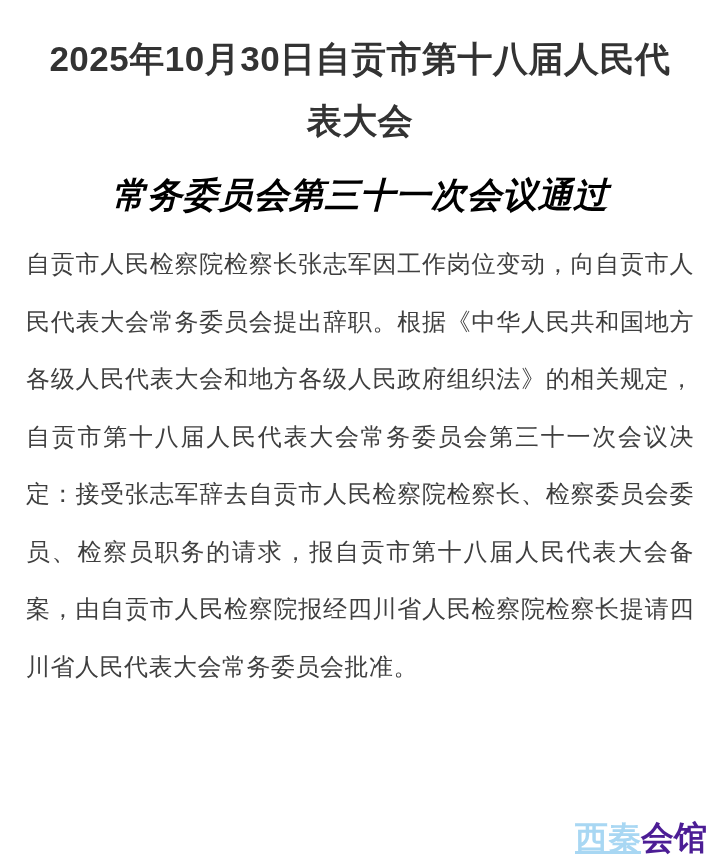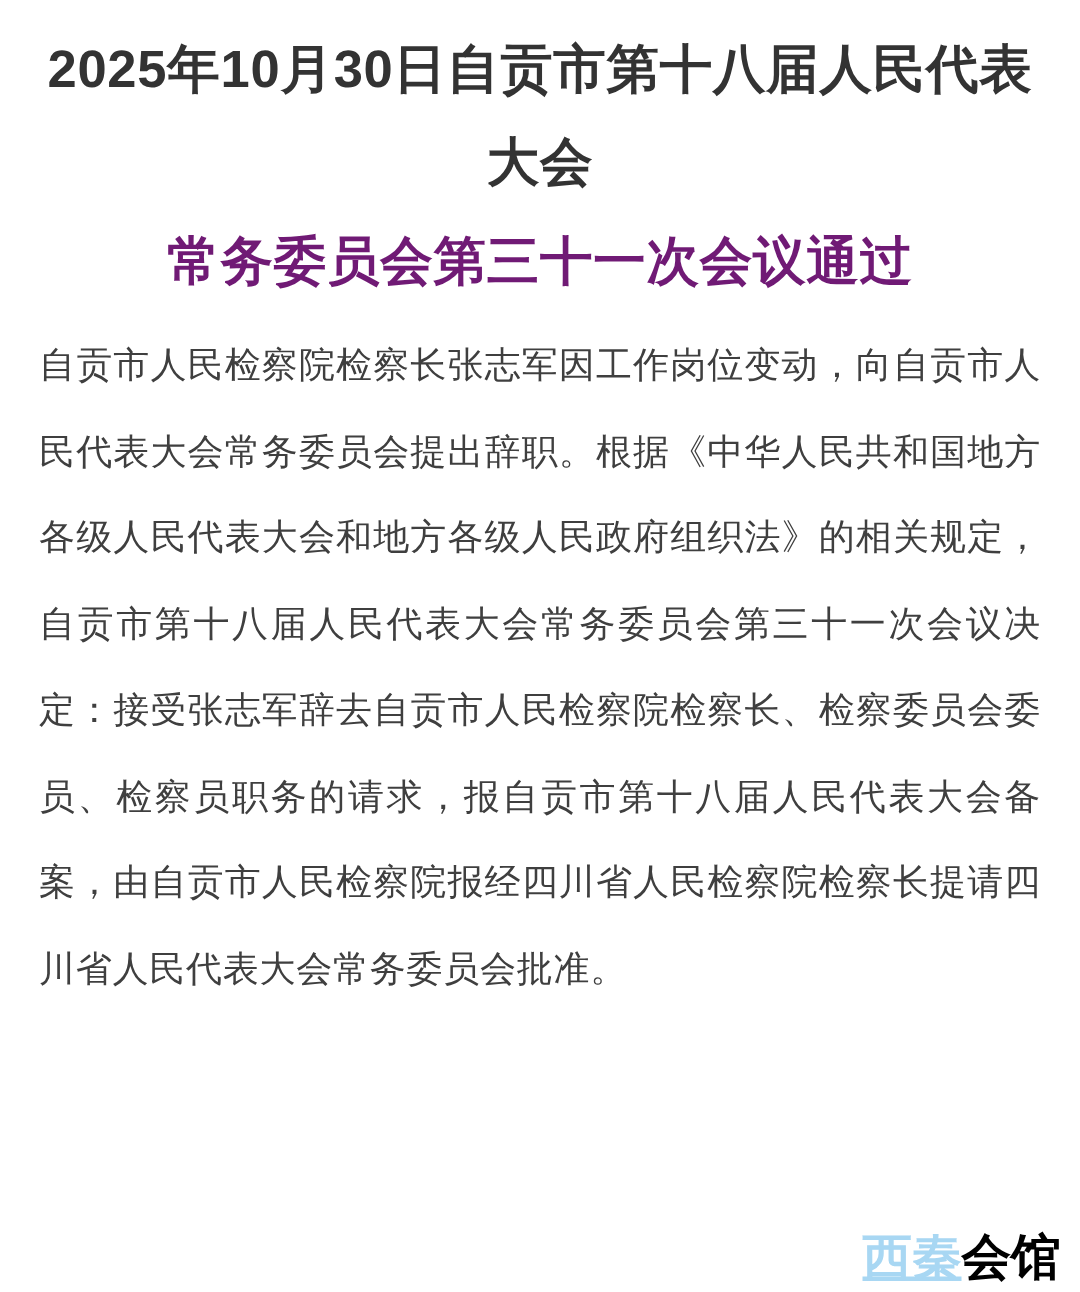--- a/index.html
+++ b/index.html
@@ -11,21 +11,21 @@
     height: 861px;
     background: #ffffff;
     position: relative;
     overflow: hidden;
     font-family: "Liberation Sans", sans-serif;
   }
   .article {
     padding: 16px 26px 0 26px;
   }
   .article h1 {
-    margin: 0;
+    margin: 12px;
     font-size: 35px;
     font-weight: 700;
     line-height: 62px;
     text-align: center;
     letter-spacing: 0.5px;
   }
   .article h2 {
     margin: 4px 0 0 0;
     font-size: 35px;
     font-weight: 700;
@@ -51,19 +51,19 @@
     line-height: 1;
     white-space: nowrap;
     pointer-events: none;
   }
 </style>
 </head>
 <body style="background: rgb(255, 255, 255);">
 
 <div class="article">
   <h1 style="color: rgb(51, 51, 51);">2025年10月30日自贡市第十八届人民代表大会</h1>
-  <h2 style="color: #701a75;">常务委员会第三十一次会议通过</h2>
+  <h2 style="color: #000000; font-style: italic;">常务委员会第三十一次会议通过</h2>
   <p style="color: rgb(63, 63, 63);">自贡市人民检察院检察长张志军因工作岗位变动，向自贡市人民代表大会常务委员会提出辞职。根据《中华人民共和国地方各级人民代表大会和地方各级人民政府组织法》的相关规定，自贡市第十八届人民代表大会常务委员会第三十一次会议决定：接受张志军辞去自贡市人民检察院检察长、检察委员会委员、检察员职务的请求，报自贡市第十八届人民代表大会备案，由自贡市人民检察院报经四川省人民检察院检察长提请四川省人民代表大会常务委员会批准。</p>
 </div>
 
 <div class="watermark">
-  <span style="color: rgb(168, 215, 243); text-decoration: underline;">西秦</span><span style="color: #000000;">会馆</span>
+  <span style="color: rgb(168, 215, 243); text-decoration: underline;">西秦</span><span style="color: #4c1d95;">会馆</span>
 </div>
 
 </body></html>

